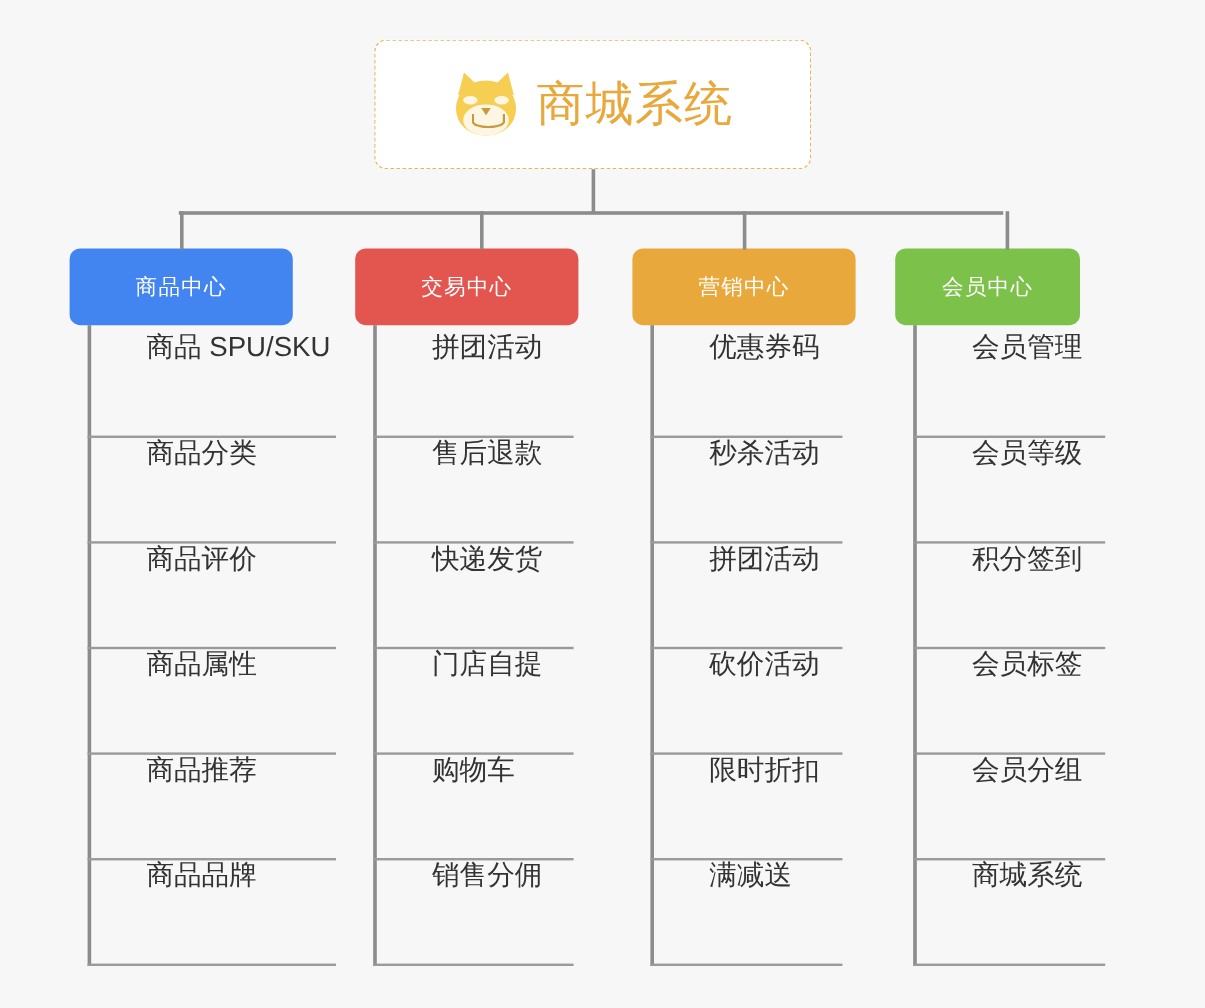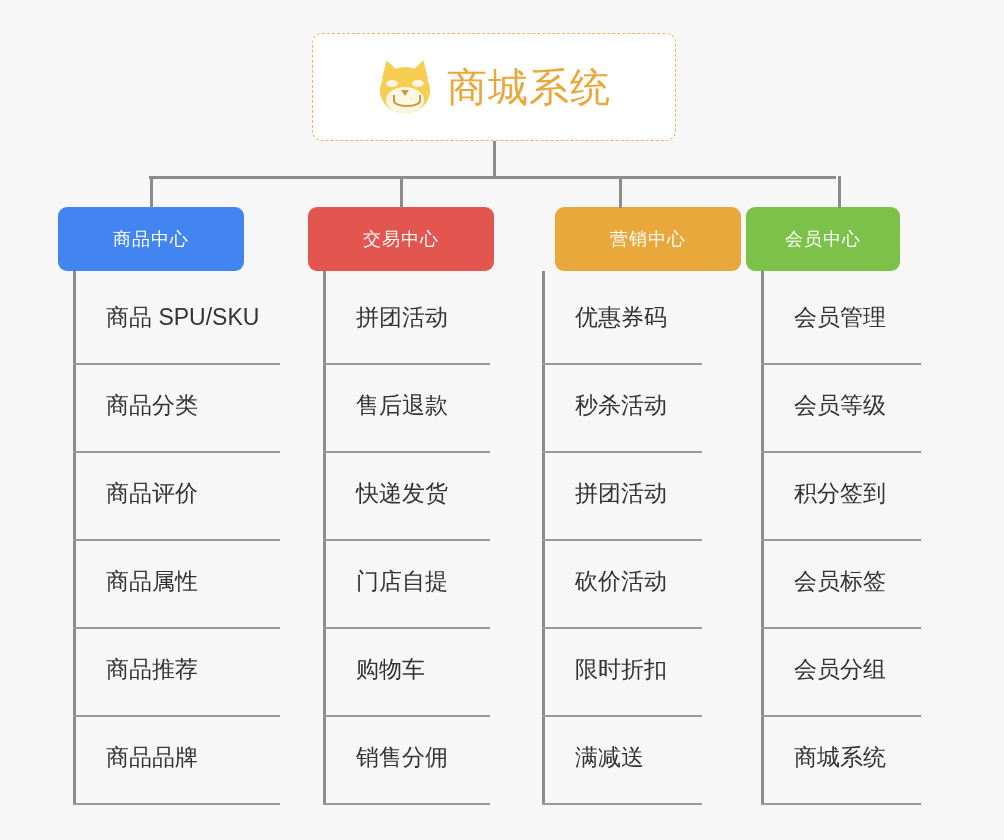--- a/index.html
+++ b/index.html
@@ -131,21 +131,22 @@
     position: absolute;
     left: 0;
     top: 0;
     width: 3px;
     background: #8c8c8c;
   }
   .leaf {
     position: relative;
     height: 88px;
     display: flex;
-    align-items: center;
+    align-items: flex-start;
+    padding-left: 16px;
   }
   .leaf-underline {
     position: absolute;
     left: 0;
     bottom: 0;
     height: 2px;
     background: #9a9a9a;
   }
   .leaf-label {
     position: relative;
@@ -202,21 +203,21 @@
           <div class="leaf">
             <div class="leaf-underline" style="width: 207px;"></div>
             <div class="leaf-label">商品推荐</div>
           </div>
           <div class="leaf">
             <div class="leaf-underline" style="width: 207px;"></div>
             <div class="leaf-label">商品品牌</div>
           </div>
         </div>
       </div>
-      <div class="column" style="left: 308px; width: 186px;">
+      <div class="column" style="left: 296px; width: 186px;">
         <div class="head-box" style="background: rgb(226, 86, 79); width: 186px;">交易中心</div>
         <div class="leaf-list">
           <div class="spine" style="height: 534px;"></div>
           <div class="leaf">
             <div class="leaf-underline" style="width: 167px;"></div>
             <div class="leaf-label">拼团活动</div>
           </div>
           <div class="leaf">
             <div class="leaf-underline" style="width: 167px;"></div>
             <div class="leaf-label">售后退款</div>
@@ -233,21 +234,21 @@
             <div class="leaf-underline" style="width: 167px;"></div>
             <div class="leaf-label">购物车</div>
           </div>
           <div class="leaf">
             <div class="leaf-underline" style="width: 167px;"></div>
             <div class="leaf-label">销售分佣</div>
           </div>
         </div>
       </div>
       <div class="column" style="left: 527px; width: 186px;">
-        <div class="head-box" style="background: rgb(232, 168, 60); width: 186px; margin-left: 28px;">营销中心</div>
+        <div class="head-box" style="background: rgb(232, 168, 60); width: 186px;">营销中心</div>
         <div class="leaf-list">
           <div class="spine" style="height: 534px;"></div>
           <div class="leaf">
             <div class="leaf-underline" style="width: 160px;"></div>
             <div class="leaf-label">优惠券码</div>
           </div>
           <div class="leaf">
             <div class="leaf-underline" style="width: 160px;"></div>
             <div class="leaf-label">秒杀活动</div>
           </div>

